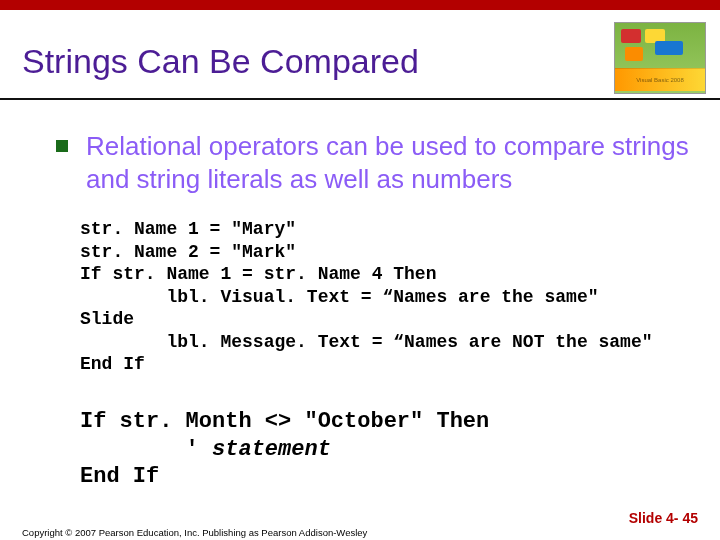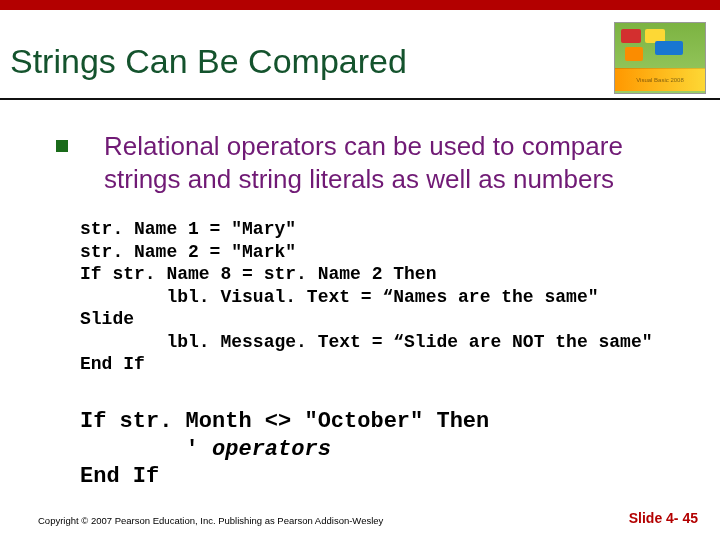--- a/index.html
+++ b/index.html
@@ -23,23 +23,23 @@
     position: absolute;
     left: 0;
     top: 98px;
     width: 720px;
     height: 2px;
     background: #111;
   }
   .title {
     position: absolute;
     top: 42px;
-    left: 10px;
+    left: 22px;
     font-size: 34px;
-    color: #14532d;
+    color: #4c1d95;
     font-weight: 400;
     white-space: nowrap;
   }
   .book-thumb {
     position: absolute;
     right: 14px;
     top: 22px;
     width: 90px;
     height: 70px;
     background: linear-gradient(#7cb342, #9ccc65);
@@ -72,23 +72,23 @@
   }
   .bullet-square {
     position: absolute;
     left: 0;
     top: 10px;
     width: 12px;
     height: 12px;
     background: #1a6b1a;
   }
   .bullet-text {
-    margin-left: 48px;
+    margin-left: 30px;
     font-size: 26px;
-    color: #701a75;
+    color: #8b5cf6;
     line-height: 1.25;
   }
   .code1 {
     position: absolute;
     top: 218px;
     left: 80px;
     right: 20px;
     font-family: "Courier New", monospace;
     font-weight: bold;
     font-size: 18px;
@@ -104,25 +104,24 @@
     font-family: "Courier New", monospace;
     font-weight: bold;
     font-size: 22px;
     color: #000;
     line-height: 1.25;
     white-space: pre;
   }
   .ital { font-style: italic; }
   .footer-left {
     position: absolute;
-    bottom: 14px;
+    bottom: 2px;
     left: 22px;
     font-size: 9.5px;
     color: #000;
-    margin-left: 16px;
   }
   .footer-right {
     position: absolute;
     bottom: 14px;
     right: 22px;
     font-size: 14px;
     font-weight: bold;
     color: #b30000;
   }
 </style>
@@ -142,24 +141,24 @@
 <div class="title">Strings Can Be Compared</div>
 <div class="header-line"></div>
 
 <div class="bullet-row">
   <div class="bullet-square"></div>
   <div class="bullet-text">Relational operators can be used to compare strings and string literals as well as numbers</div>
 </div>
 
 <div class="code1"><span>str. Name 1 = "Mary"</span>
 <span>str. Name 2 = "Mark"</span>
-<span>If str. Name 8 = str. Name 2 Then</span>
+<span>If str. Name 1 = str. Name 4 Then</span>
 <span>        lbl. Visual. Text = “Names are the same"</span>
 <span>Slide</span>
-<span>        lbl. Message. Text = “Slide are NOT the same"</span>
+<span>        lbl. Message. Text = “Names are NOT the same"</span>
 <span>End If</span></div>
 
 <div class="code2"><span>If str. Month &lt;&gt; "October" Then</span>
-<span><span>        ' </span><span class="ital">operators</span></span>
+<span><span>        ' </span><span class="ital">statement</span></span>
 <span>End If</span></div>
 
 <div class="footer-left">Copyright © 2007 Pearson Education, Inc. Publishing as Pearson Addison-Wesley</div>
 <div class="footer-right">Slide 4- 45</div>
 
 </body></html>

